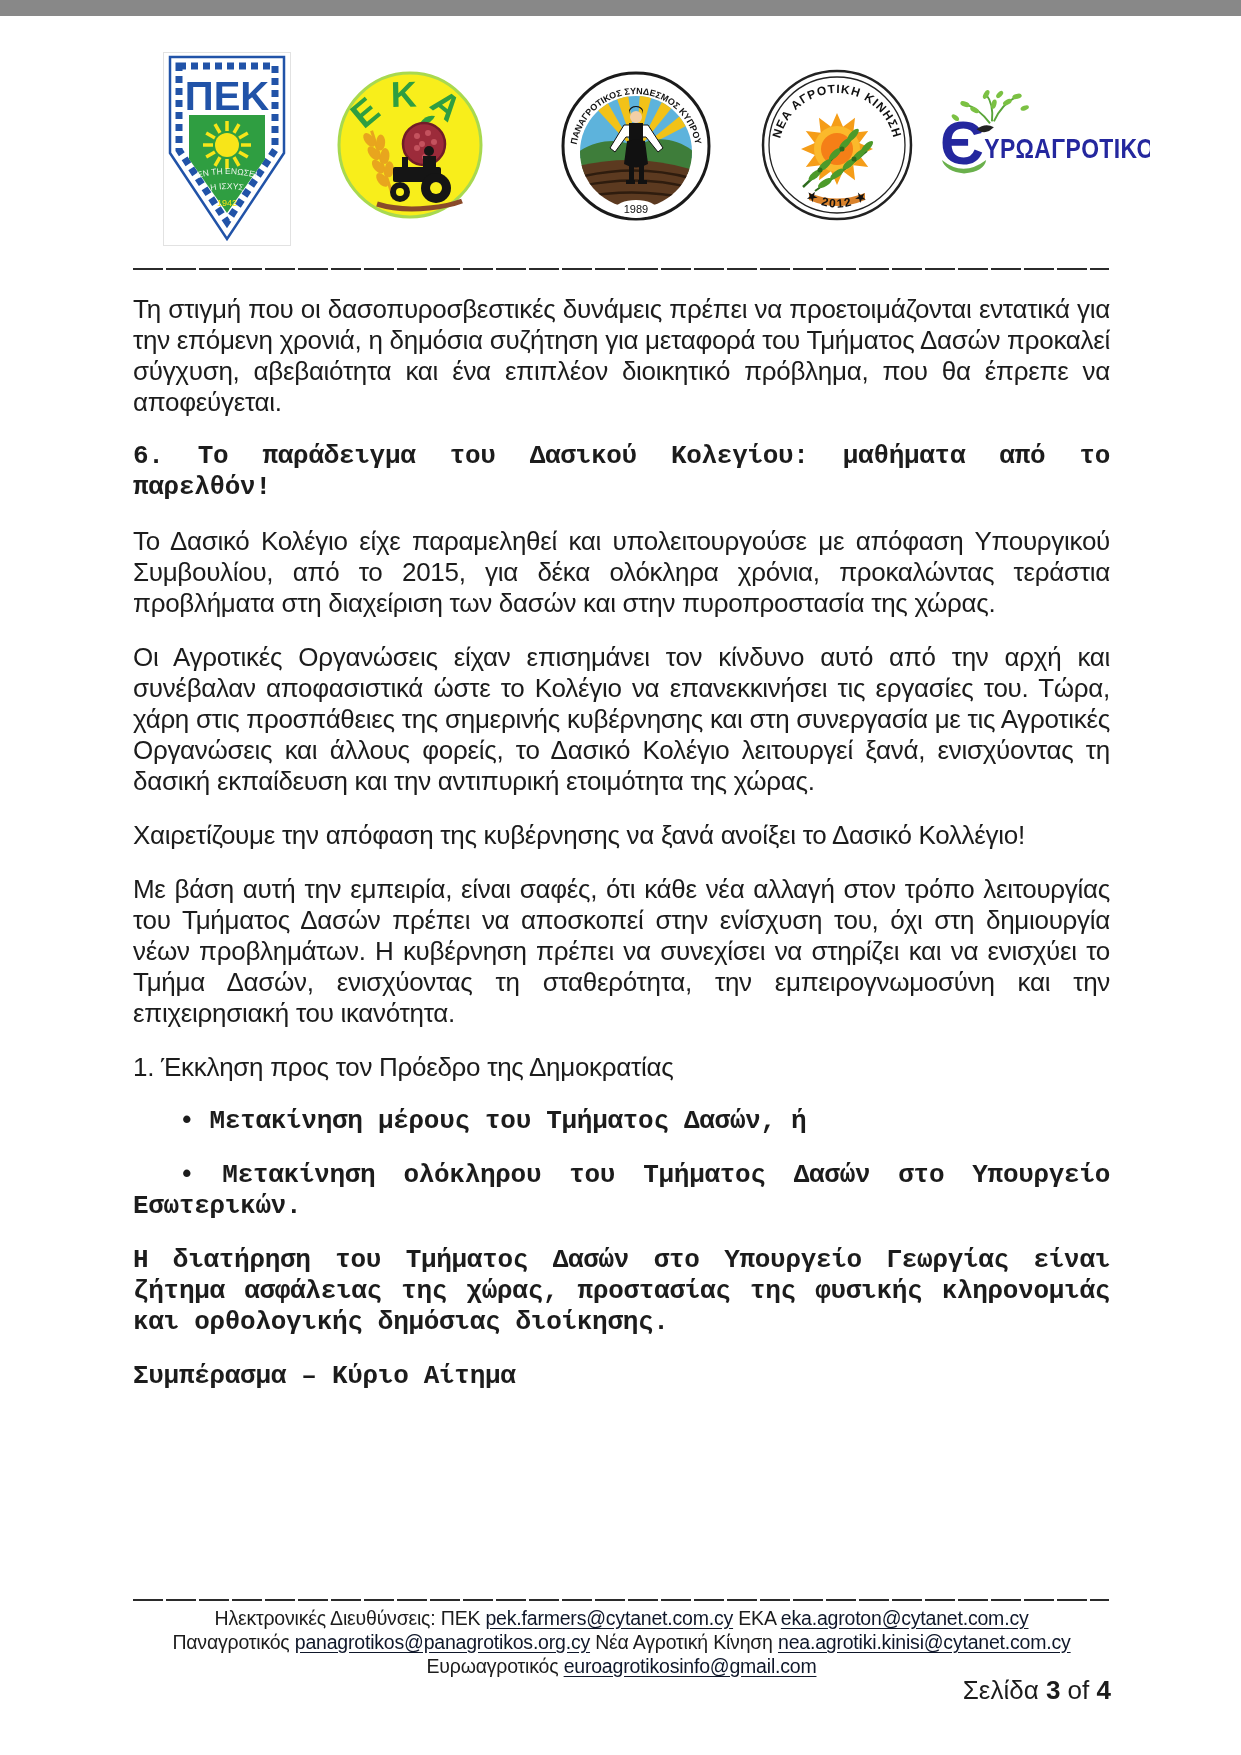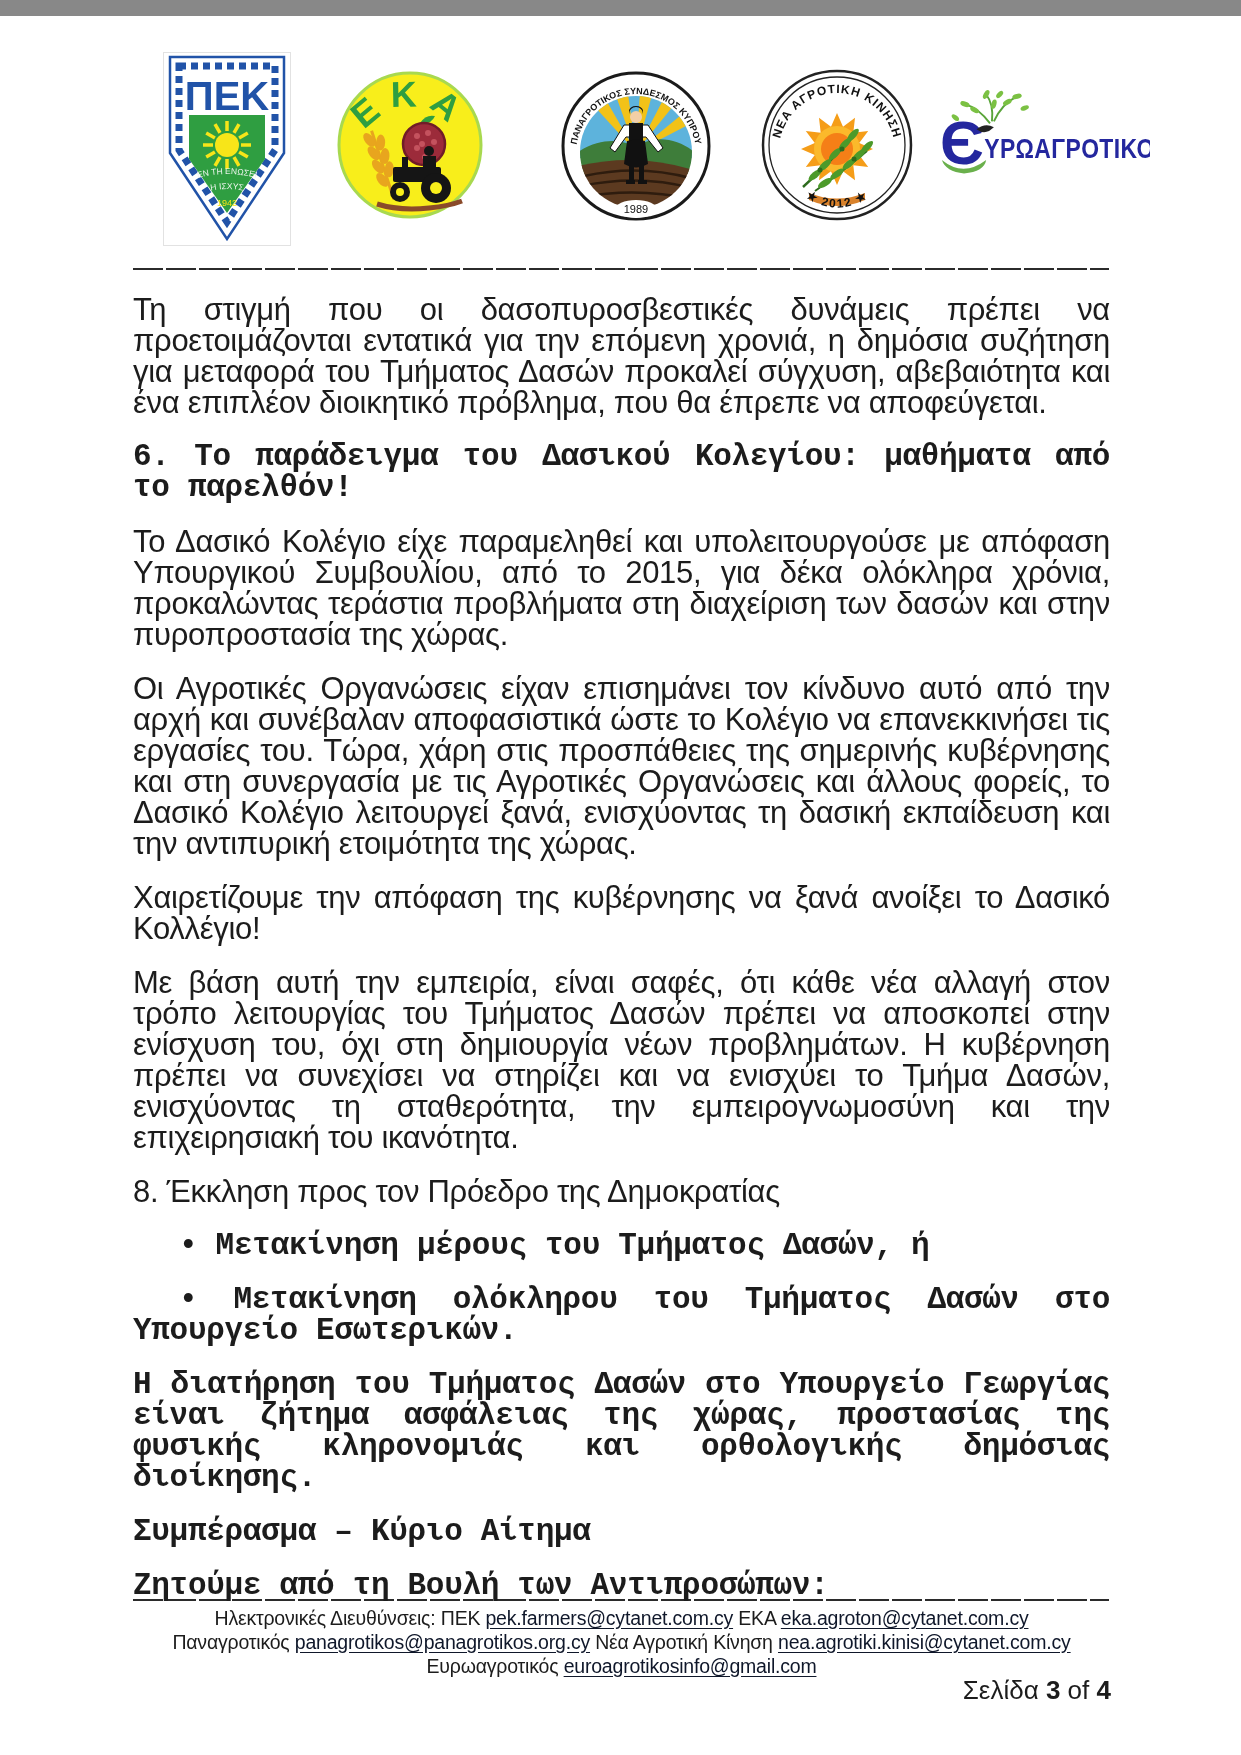--- a/index.html
+++ b/index.html
@@ -10,21 +10,21 @@
   }
   .logo{position:absolute;}
   .logo svg{display:block;width:100%;height:100%;}
   .logo-box{border:1px solid #e2e2e2;}
   .rule{
     position:absolute;height:2px;
     background:repeating-linear-gradient(90deg,#2b2b2b 0 30px,transparent 30px 33px);
   }
   .doc-body{position:absolute;top:278px;left:133px;width:977px;}
   .para{
-    margin:0 0 23px 0;font-size:31px;line-height:31px;letter-spacing:-0.3px;
+    margin:0 0 23px 0;font-size:26px;line-height:31px;letter-spacing:-0.3px;
     text-align:justify;color:#1c1c1c;
   }
   .para.bold{font-weight:bold;font-family:Liberation Mono, monospace;}
   .para.bullet{text-indent:46px;}
   .footer-lines{
     position:absolute;top:1590px;left:133px;width:977px;text-align:center;
     font-size:19.5px;line-height:24px;color:#1c1c1c;letter-spacing:-0.2px;
   }
   .flink{color:#0f172a;text-underline-offset:3px;cursor:pointer;}
   .page-number{
@@ -236,26 +236,25 @@
   <div class="rule" style="top:252px;left:133px;width:976px;"></div>
   <div class="rule" style="top:1583px;left:133px;width:976px;"></div>
 
   <div class="doc-body">
       <p class="para">Τη στιγμή που οι δασοπυροσβεστικές δυνάμεις πρέπει να προετοιμάζονται εντατικά για την επόμενη χρονιά, η δημόσια συζήτηση για μεταφορά του Τμήματος Δασών προκαλεί σύγχυση, αβεβαιότητα και ένα επιπλέον διοικητικό πρόβλημα, που θα έπρεπε να αποφεύγεται.</p>
       <p class="para bold">6. Το παράδειγμα του Δασικού Κολεγίου: μαθήματα από το παρελθόν!</p>
       <p class="para">Το Δασικό Κολέγιο είχε παραμεληθεί και υπολειτουργούσε με απόφαση Υπουργικού Συμβουλίου, από το 2015, για δέκα ολόκληρα χρόνια, προκαλώντας τεράστια προβλήματα στη διαχείριση των δασών και στην πυροπροστασία της χώρας.</p>
       <p class="para">Οι Αγροτικές Οργανώσεις είχαν επισημάνει τον κίνδυνο αυτό από την αρχή και συνέβαλαν αποφασιστικά ώστε το Κολέγιο να επανεκκινήσει τις εργασίες του. Τώρα, χάρη στις προσπάθειες της σημερινής κυβέρνησης και στη συνεργασία με τις Αγροτικές Οργανώσεις και άλλους φορείς, το Δασικό Κολέγιο λειτουργεί ξανά, ενισχύοντας τη δασική εκπαίδευση και την αντιπυρική ετοιμότητα της χώρας.</p>
       <p class="para">Χαιρετίζουμε την απόφαση της κυβέρνησης να ξανά ανοίξει το Δασικό Κολλέγιο!</p>
       <p class="para">Με βάση αυτή την εμπειρία, είναι σαφές, ότι κάθε νέα αλλαγή στον τρόπο λειτουργίας του Τμήματος Δασών πρέπει να αποσκοπεί στην ενίσχυση του, όχι στη δημιουργία νέων προβλημάτων. Η κυβέρνηση πρέπει να συνεχίσει να στηρίζει και να ενισχύει το Τμήμα Δασών, ενισχύοντας τη σταθερότητα, την εμπειρογνωμοσύνη και την επιχειρησιακή του ικανότητα.</p>
-      <p class="para">8. Έκκληση προς τον Πρόεδρο της Δημοκρατίας</p>
+      <p class="para">1. Έκκληση προς τον Πρόεδρο της Δημοκρατίας</p>
       <p class="para bold bullet">•&nbsp;Μετακίνηση μέρους του Τμήματος Δασών, ή</p>
       <p class="para bold bullet">•&nbsp;Μετακίνηση ολόκληρου του Τμήματος Δασών στο Υπουργείο Εσωτερικών.</p>
       <p class="para bold">Η διατήρηση του Τμήματος Δασών στο Υπουργείο Γεωργίας είναι ζήτημα ασφάλειας της χώρας, προστασίας της φυσικής κληρονομιάς και ορθολογικής δημόσιας διοίκησης.</p>
       <p class="para bold">Συμπέρασμα – Κύριο Αίτημα</p>
-      <p class="para bold">Ζητούμε από τη Βουλή των Αντιπροσώπων:</p>
     </div>
 
   <div class="footer-lines">
       <div class="footer-line"><span>Ηλεκτρονικές Διευθύνσεις: ΠΕΚ </span><a class="flink" href="#">pek.farmers@cytanet.com.cy</a><span> ΕΚΑ </span><a class="flink" href="#">eka.agroton@cytanet.com.cy</a></div>
       <div class="footer-line"><span>Παναγροτικός </span><a class="flink" href="#">panagrotikos@panagrotikos.org.cy</a><span> Νέα Αγροτική Κίνηση </span><a class="flink" href="#">nea.agrotiki.kinisi@cytanet.com.cy</a></div>
       <div class="footer-line"><span>Ευρωαγροτικός </span><a class="flink" href="#">euroagrotikosinfo@gmail.com</a></div>
     </div>
   <div class="page-number"><span>Σελίδα </span><span style="font-weight: bold;">3</span><span> of </span><span style="font-weight: bold;">4</span></div>
 
 </div>

